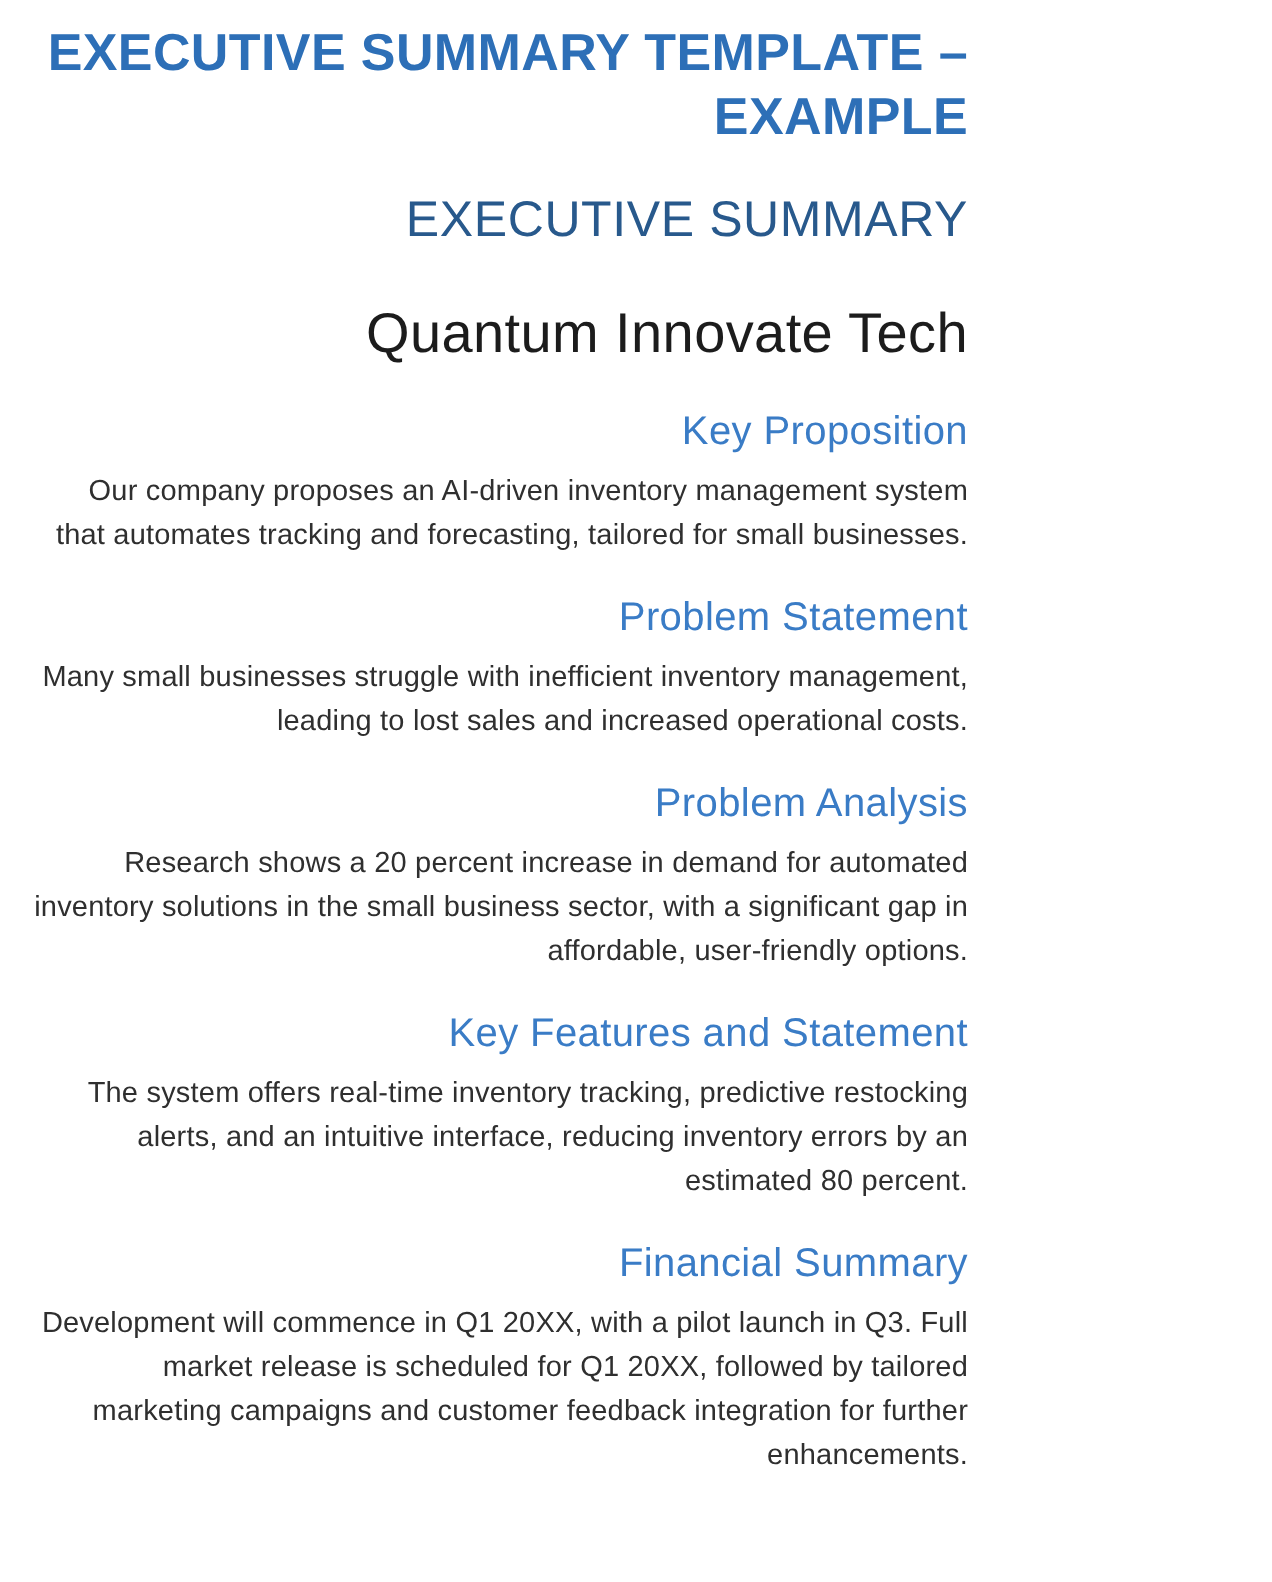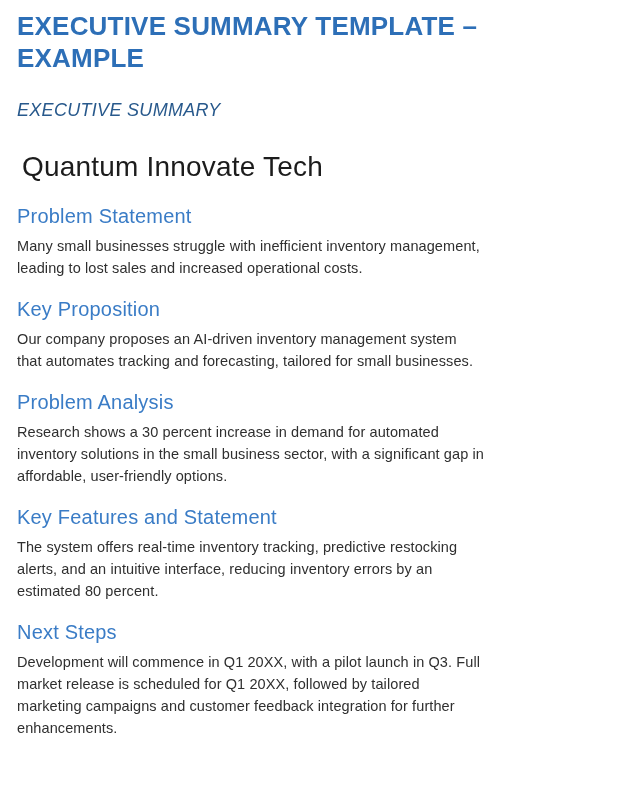--- a/index.html
+++ b/index.html
@@ -13,28 +13,29 @@
   html,body{margin:0;padding:0;background:var(--page-bg);}
   body{
     width:636px;height:791px;overflow:hidden;
     font-family:"Liberation Sans","DejaVu Sans",sans-serif;
     box-sizing:border-box;
   }
   .page{
     width:504px;height:791px;box-sizing:border-box;
     padding:10px 20px 0 17px;
     background:var(--page-bg);
+    text-align:right;
   }
   h1.doc-title{
     margin:0;font-size:26px;line-height:32px;font-weight:bold;
     color:var(--title-blue);letter-spacing:0.2px;
   }
   h2.doc-subtitle{
-    margin:23px 0 0 0;font-size:18px;line-height:27px;font-weight:normal;
-    color:var(--subtitle-blue);letter-spacing:0.3px;font-style:italic;
+    margin:23px 0 0 0;font-size:25px;line-height:27px;font-weight:normal;
+    color:var(--subtitle-blue);letter-spacing:0.3px;
   }
   .company-name{
     margin:25px 0 0 5px;font-size:28px;line-height:35px;font-weight:normal;
     color:var(--company-text);letter-spacing:0.2px;
   }
   .doc-section .section-heading{
     margin:18px 0 0 0;font-size:20px;line-height:25px;font-weight:normal;
     color:var(--heading-blue);letter-spacing:0.2px;
   }
   .sections .doc-section:first-child .section-heading{margin-top:20px;}
@@ -46,41 +47,41 @@
 </head>
 <body>
 
 <div class="page">
   <h1 class="doc-title">EXECUTIVE SUMMARY TEMPLATE – EXAMPLE</h1>
   <h2 class="doc-subtitle">EXECUTIVE SUMMARY</h2>
   <div class="company-name">Quantum Innovate Tech</div>
 
   <div class="sections">
     <section class="doc-section">
+      <h3 class="section-heading">Key Proposition</h3>
+      <p class="section-body">Our company proposes an AI-driven inventory management system that automates tracking and forecasting, tailored for small businesses.</p>
+    </section>
+
+    <section class="doc-section">
       <h3 class="section-heading">Problem Statement</h3>
       <p class="section-body">Many small businesses struggle with inefficient inventory management, leading to lost sales and increased operational costs.</p>
     </section>
 
     <section class="doc-section">
-      <h3 class="section-heading">Key Proposition</h3>
-      <p class="section-body">Our company proposes an AI-driven inventory management system that automates tracking and forecasting, tailored for small businesses.</p>
-    </section>
-
-    <section class="doc-section">
       <h3 class="section-heading">Problem Analysis</h3>
-      <p class="section-body">Research shows a 30 percent increase in demand for automated inventory solutions in the small business sector, with a significant gap in affordable, user-friendly options.</p>
+      <p class="section-body">Research shows a 20 percent increase in demand for automated inventory solutions in the small business sector, with a significant gap in affordable, user-friendly options.</p>
     </section>
 
     <section class="doc-section">
       <h3 class="section-heading">Key Features and Statement</h3>
       <p class="section-body">The system offers real-time inventory tracking, predictive restocking alerts, and an intuitive interface, reducing inventory errors by an estimated 80 percent.</p>
     </section>
 
     <section class="doc-section">
+      <h3 class="section-heading">Financial Summary</h3>
     </section>
 
     <section class="doc-section">
-      <h3 class="section-heading">Next Steps</h3>
       <p class="section-body">Development will commence in Q1 20XX, with a pilot launch in Q3. Full market release is scheduled for Q1 20XX, followed by tailored marketing campaigns and customer feedback integration for further enhancements.</p>
     </section>
   </div>
 
 </div>
 
 </body></html>

